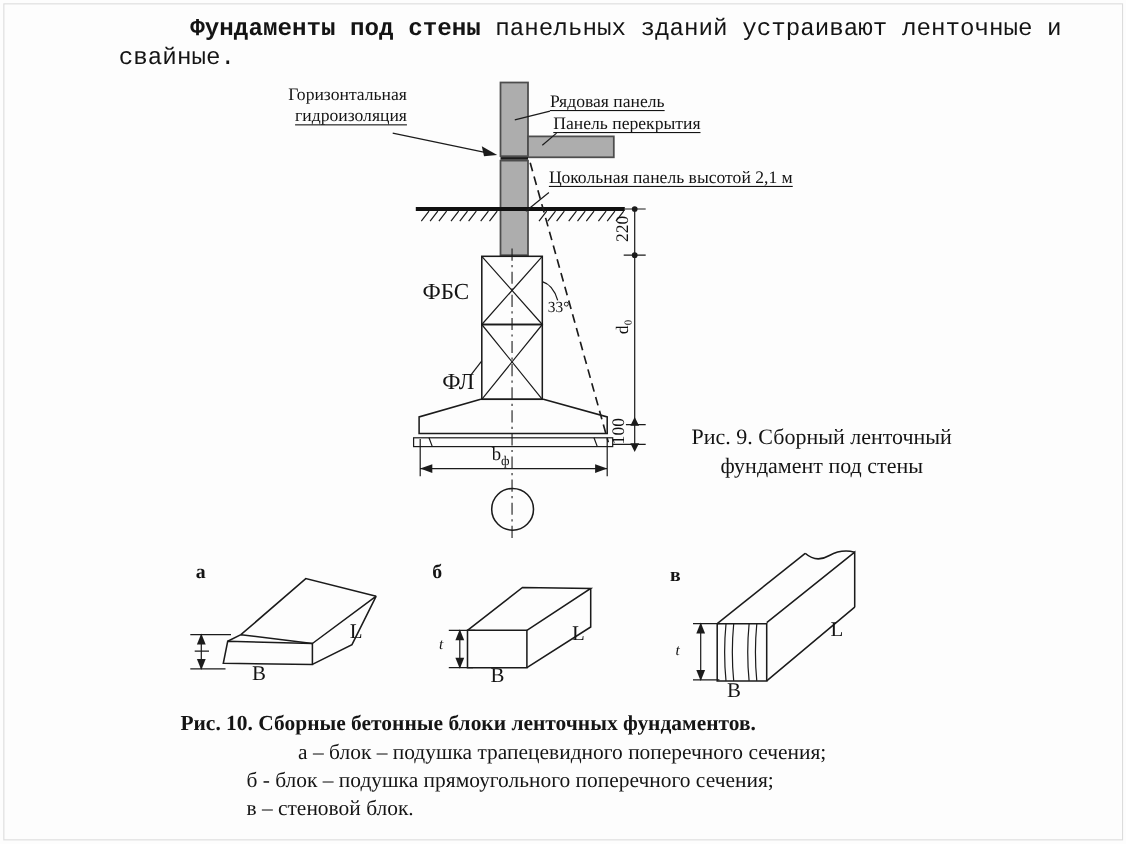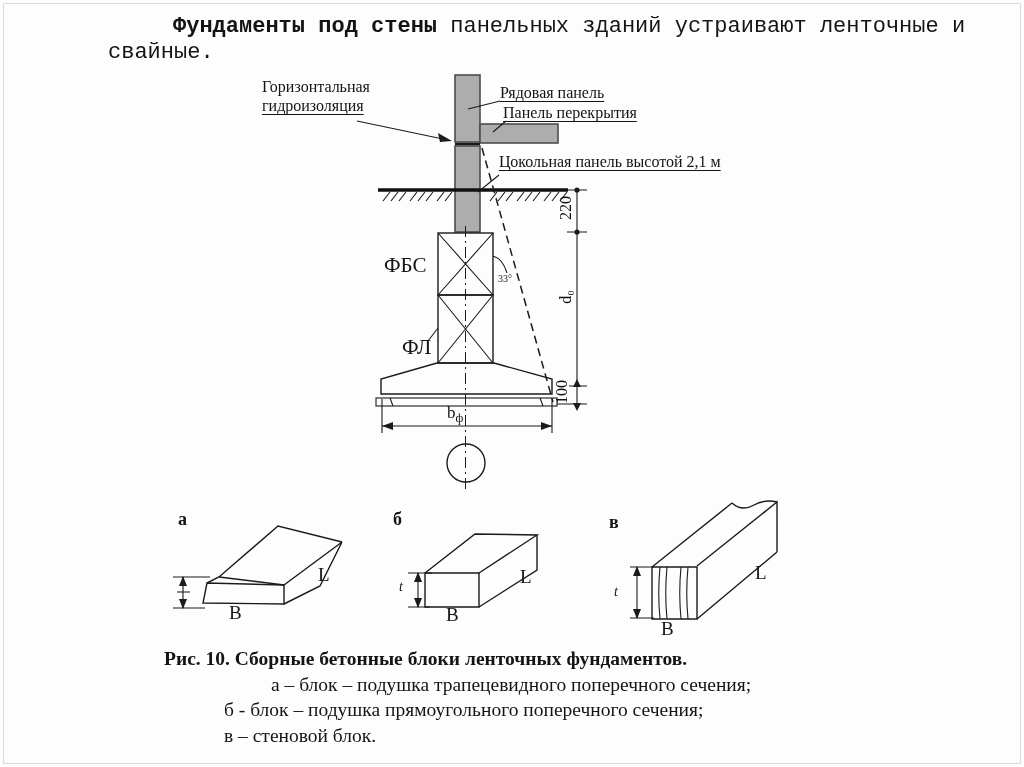--- a/index.html
+++ b/index.html
@@ -14,21 +14,21 @@
   .lbl{position:absolute;font-size:16px;line-height:19px;white-space:nowrap;}
   .und{text-decoration:underline;text-decoration-thickness:1px;text-underline-offset:3px;}
   .big{font-size:21px;}
   .cap9{position:absolute;left:606px;top:385px;width:282px;text-align:center;font-size:20px;line-height:26px;}
   .cap10{position:absolute;font-size:19.5px;line-height:25px;white-space:nowrap;}
   .key{position:absolute;font-size:18px;font-weight:bold;}
   .dimL{position:absolute;font-size:19px;}
   .dimT{position:absolute;font-size:14px;font-style:italic;}
   .bf{position:absolute;left:447px;top:403px;font-size:17px;}
   .bf sub{font-size:12px;}
-  .ang{position:absolute;left:498px;top:273px;font-size:10px;}
+  .ang{position:absolute;left:498px;top:273px;font-size:14px;}
   svg{position:absolute;left:0;top:0;}
   .ln{fill:none;stroke:#1b1b1b;stroke-width:1.4;}
   .ln2{fill:none;stroke:#1b1b1b;stroke-width:1.1;}
   .thick{fill:none;stroke:#111;stroke-width:3.6;}
   .panel{fill:#adadad;stroke:#4d4d4d;stroke-width:1.6;}
   .dash{fill:none;stroke:#1b1b1b;stroke-width:1.5;stroke-dasharray:8 5;}
   .cl{fill:none;stroke:#1b1b1b;stroke-width:1;stroke-dasharray:11 4 2 4;}
   .fillk{fill:#1b1b1b;stroke:none;}
   .svgtxt{font-family:"Liberation Serif",serif;font-size:16px;fill:#111;}
 </style>
@@ -135,33 +135,35 @@
     <path d="M732 503 q10 9 22 2 q11 -6 23 -3"></path>
     <path d="M697 566 L777 502 L777 552 M697 619 L777 552"></path>
   </g>
   <g>
     <path class="ln2" d="M630 567 H654 M630 618 H654 M637 567 V618"></path>
     <polygon class="fillk" points="637,566 633,576 641,576"></polygon>
     <polygon class="fillk" points="637,619 633,609 641,609"></polygon>
   </g>
 </svg>
 
-<div class="lbl" style="left:262px;top:77px;">
+<div class="lbl" style="left:262px;top:77px;text-align:right;">
   <div>Горизонтальная</div>
   <div class="und">гидроизоляция</div>
 </div>
 <div class="lbl und" style="left:500px;top:83px;">Рядовая панель</div>
 <div class="lbl und" style="left:503px;top:103px;text-decoration:underline;">Панель перекрытия</div>
 <div class="lbl und" style="left:499px;top:152px;">Цокольная панель высотой 2,1 м</div>
 <div class="lbl big" style="left:384px;top:256px;">ФБС</div>
 <div class="lbl big" style="left:402px;top:338px;">ФЛ</div>
 <div class="ang">33°</div>
 <div class="bf"><span>b</span><sub>ф</sub></div>
 
 <div class="cap9">
+  <div>Рис. 9. Сборный ленточный</div>
+  <div>фундамент под стены</div>
 </div>
 
 <div class="key" style="left:178px;top:509px;">а</div>
 <div class="key" style="left:393px;top:509px;">б</div>
 <div class="key" style="left:609px;top:512px;">в</div>
 
 <div class="dimL" style="left:318px;top:564px;">L</div>
 <div class="dimL" style="left:520px;top:566px;">L</div>
 <div class="dimL" style="left:755px;top:562px;">L</div>
 

